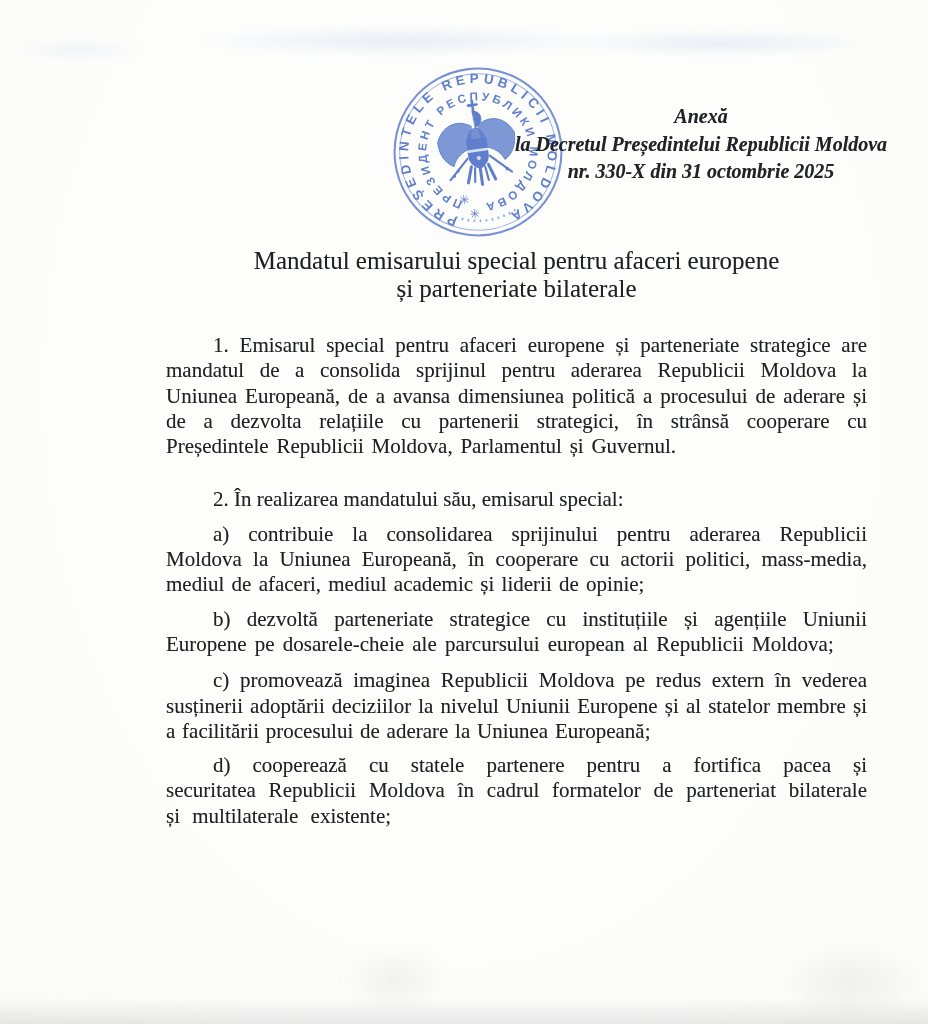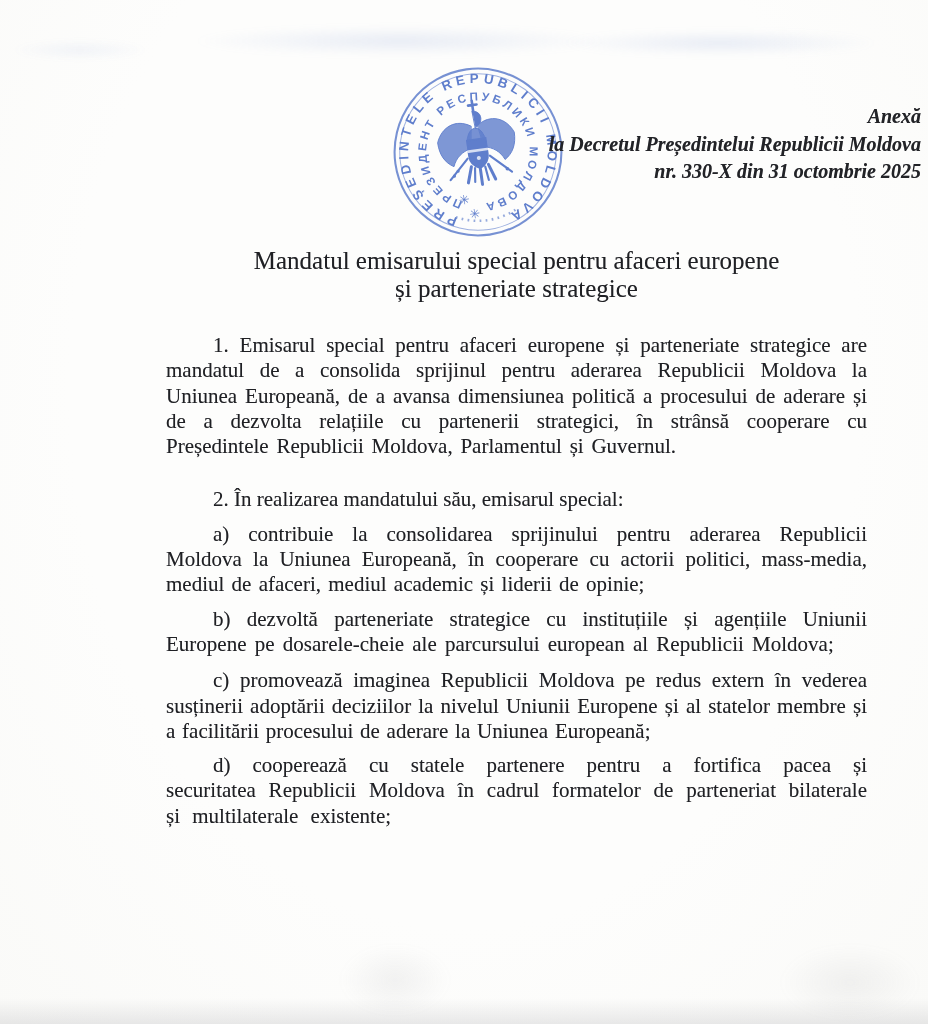--- a/index.html
+++ b/index.html
@@ -71,21 +71,21 @@
   
   .annex {
     position: absolute;
     left: 481px; top: 103px; width: 440px;
     text-align: center;
     font-style: italic; font-weight: bold;
     font-size: 20px; line-height: 27.5px;
     color: #222327;
     text-shadow: 0 0 0.5px rgba(20,20,30,0.4);
   }
-  .annex div { white-space: nowrap; text-align: right; }
+  .annex div { white-space: nowrap; }
 
   
   .content {
     position: absolute;
     left: 157px; top: 247px; width: 719px;
     font-size: 21px; line-height: 25.3px;
     color: #1f2024;
     text-shadow: 0 0 0.5px rgba(20,20,30,0.35);
   }
   .title {
@@ -167,21 +167,21 @@
 
   <div class="annex">
     <div>Anexă</div>
     <div>la Decretul Președintelui Republicii Moldova</div>
     <div>nr. 330-X din 31 octombrie 2025</div>
   </div>
 
   <div class="content">
     <div class="title">
       <div>Mandatul emisarului special pentru afaceri europene</div>
-      <div>și parteneriate strategice</div>
+      <div>și parteneriate bilaterale</div>
     </div>
 
     <p class="para-1">1. Emisarul special pentru afaceri europene și parteneriate strategice are mandatul de a consolida sprijinul pentru aderarea Republicii Moldova la Uniunea Europeană, de a avansa dimensiunea politică a procesului de aderare și de a dezvolta relațiile cu partenerii strategici, în strânsă cooperare cu Președintele Republicii Moldova, Parlamentul și Guvernul.</p>
     <p class="para-2">2. În realizarea mandatului său, emisarul special:</p>
     <p class="item-a">a) contribuie la consolidarea sprijinului pentru aderarea Republicii Moldova la  Uniunea Europeană, în cooperare cu actorii politici, mass-media, mediul de afaceri, mediul academic și liderii de opinie;</p>
     <p class="item-b">b) dezvoltă parteneriate strategice cu instituțiile și agențiile Uniunii Europene  pe dosarele-cheie ale parcursului european al Republicii Moldova;</p>
     <p class="item-c">c) promovează imaginea Republicii Moldova pe redus extern în vederea susținerii adoptării deciziilor la nivelul Uniunii Europene și al statelor membre și a facilitării procesului de aderare la Uniunea Europeană;</p>
     <p class="item-d">d) cooperează cu statele partenere pentru a fortifica pacea și securitatea Republicii Moldova în cadrul formatelor de parteneriat bilaterale și multilaterale existente;</p>
   </div>
 

